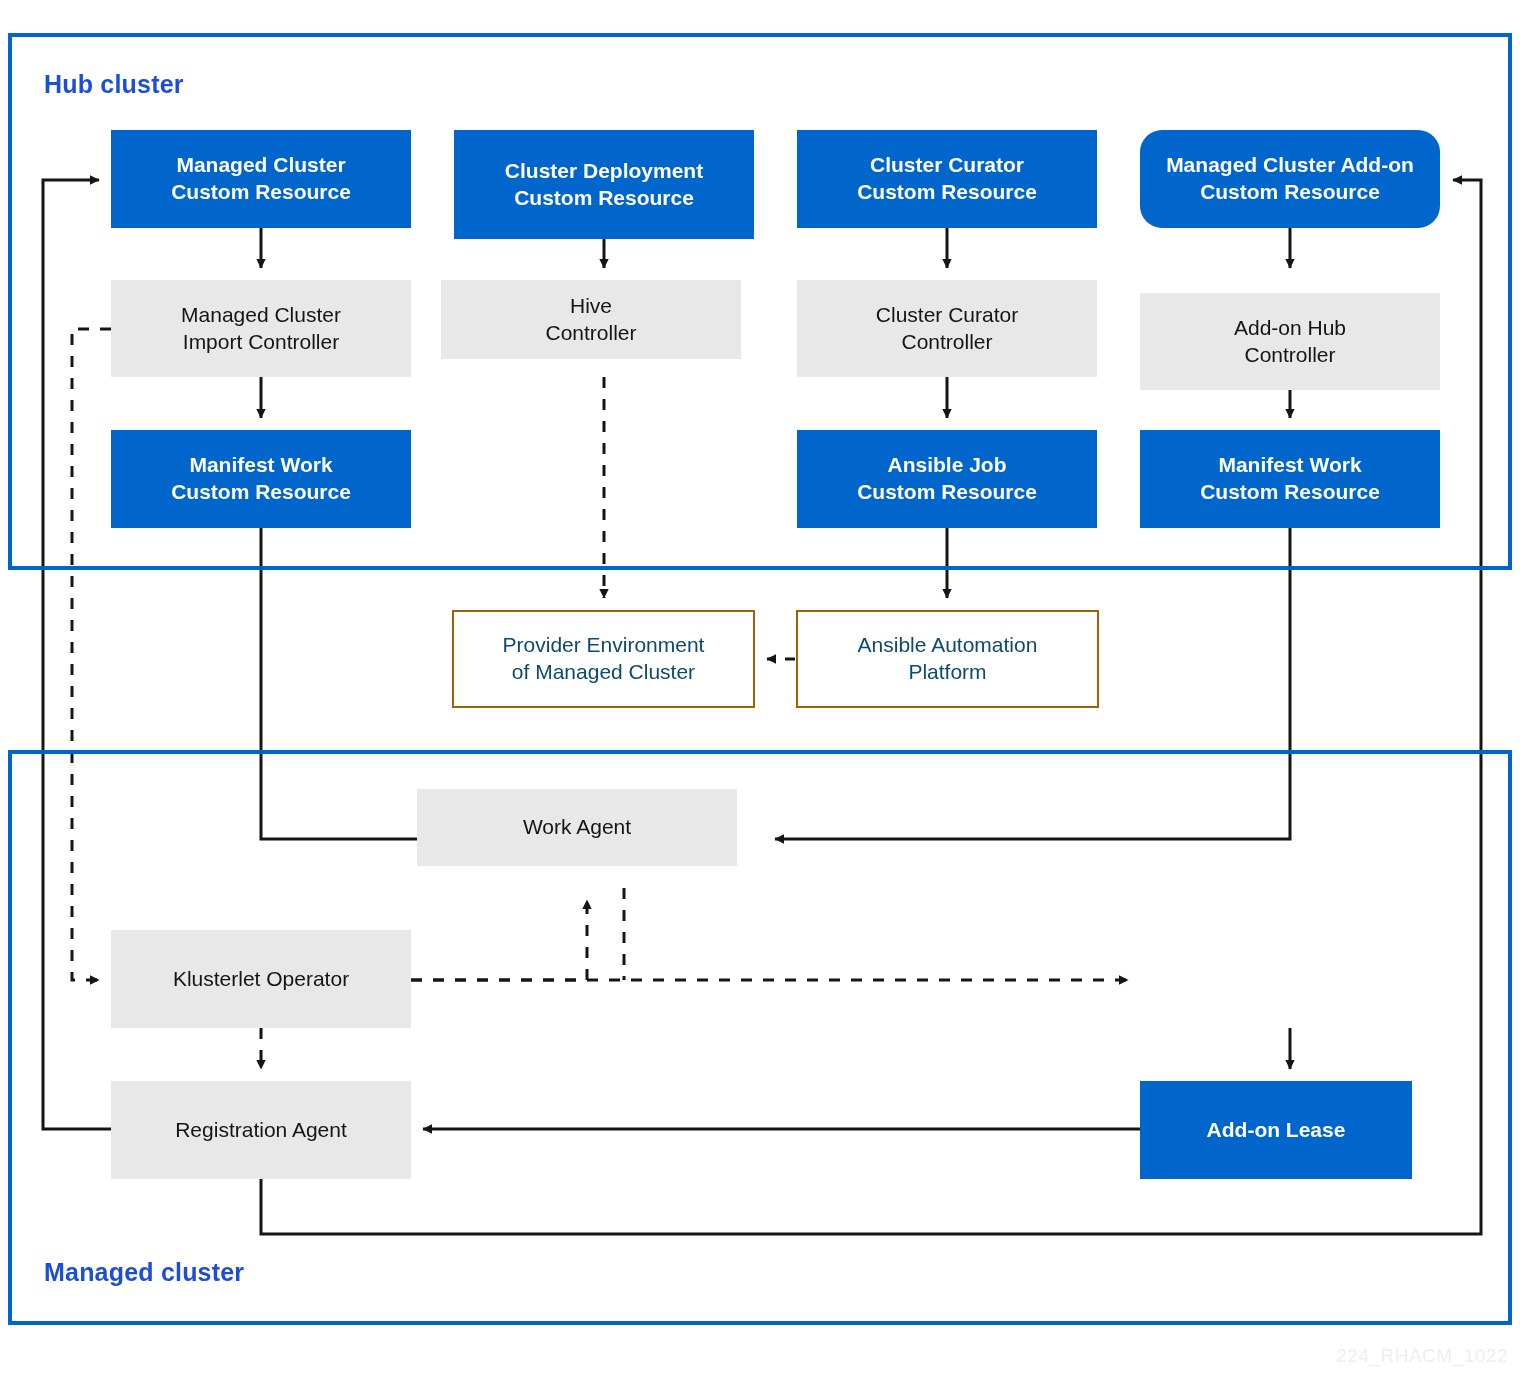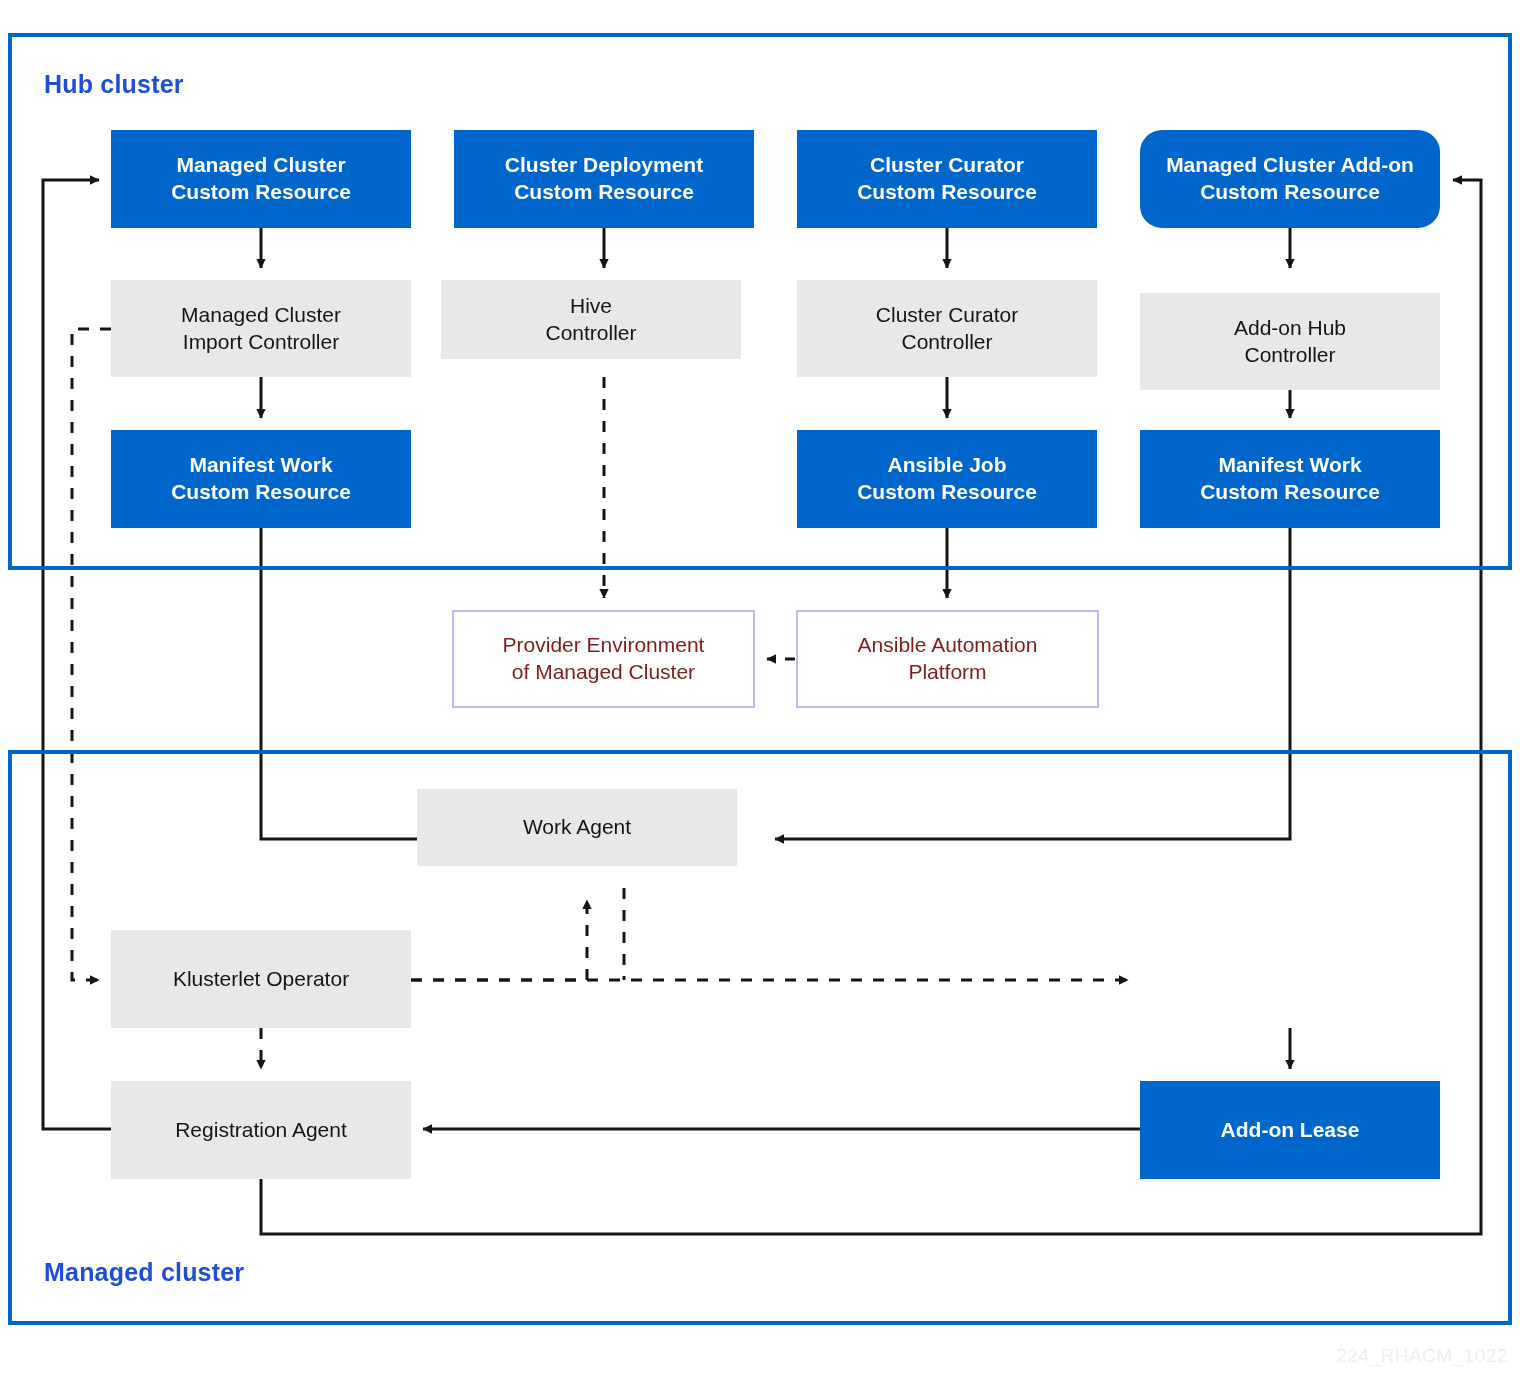--- a/index.html
+++ b/index.html
@@ -57,22 +57,22 @@
     color: #ffffff;
     font-weight: bold;
   }
   .node.gray {
     background: #e8e8e8;
     color: #151515;
     font-weight: normal;
   }
   .node.outline {
     background: #ffffff;
-    color: #7f1d1d;
-    border: 2px solid #c4b5fd;
+    color: #0c4a6e;
+    border: 2px solid #a16207;
     font-weight: normal;
   }
 
   
   #wires {
     position: absolute;
     left: 0; top: 0;
     width: 1520px;
     height: 1400px;
     pointer-events: none;
@@ -146,21 +146,21 @@
   </svg>
 
   <div class="cluster-frame" id="hub-frame"></div>
   <div class="cluster-frame" id="managed-frame"></div>
 
   <div class="cluster-title" id="hub-title">Hub cluster</div>
   <div class="cluster-title" id="managed-title">Managed cluster</div>
 
   <div class="node blue" style="left:111px;top:130px;width:300px;height:98px;">Managed Cluster
 Custom Resource</div>
-  <div class="node blue" style="left:454px;top:130px;width:300px;height:98px;">Cluster Deployment
+  <div class="node blue" style="left:454px;top:130px;width:300px;height:109px;">Cluster Deployment
 Custom Resource</div>
   <div class="node blue" style="left:797px;top:130px;width:300px;height:98px;">Cluster Curator
 Custom Resource</div>
   <div class="node blue" style="left:1140px;top:130px;width:300px;height:98px;border-radius:22px;">Managed Cluster Add-on
 Custom Resource</div>
 
   <div class="node gray" style="left:111px;top:280px;width:300px;height:97px;">Managed Cluster
 Import Controller</div>
   <div class="node gray" style="left:441px;top:280px;width:300px;height:79px;">Hive
 Controller</div>
@@ -177,16 +177,16 @@
 Custom Resource</div>
 
   <div class="node outline" style="left:452px;top:610px;width:303px;height:98px;">Provider Environment
 of Managed Cluster</div>
   <div class="node outline" style="left:796px;top:610px;width:303px;height:98px;text-align:center;">Ansible Automation
 Platform</div>
 
   <div class="node gray" style="left:417px;top:789px;width:320px;height:77px;">Work Agent</div>
   <div class="node gray" style="left:111px;top:930px;width:300px;height:98px;">Klusterlet Operator</div>
   <div class="node gray" style="left:111px;top:1081px;width:300px;height:98px;">Registration Agent</div>
-  <div class="node blue" style="left:1140px;top:1081px;width:300px;height:98px;">Add-on Lease</div>
+  <div class="node blue" style="left:1140px;top:1081px;width:272px;height:98px;">Add-on Lease</div>
 
   <div class="watermark">224_RHACM_1022</div>
 </div>
 
 </body></html>

